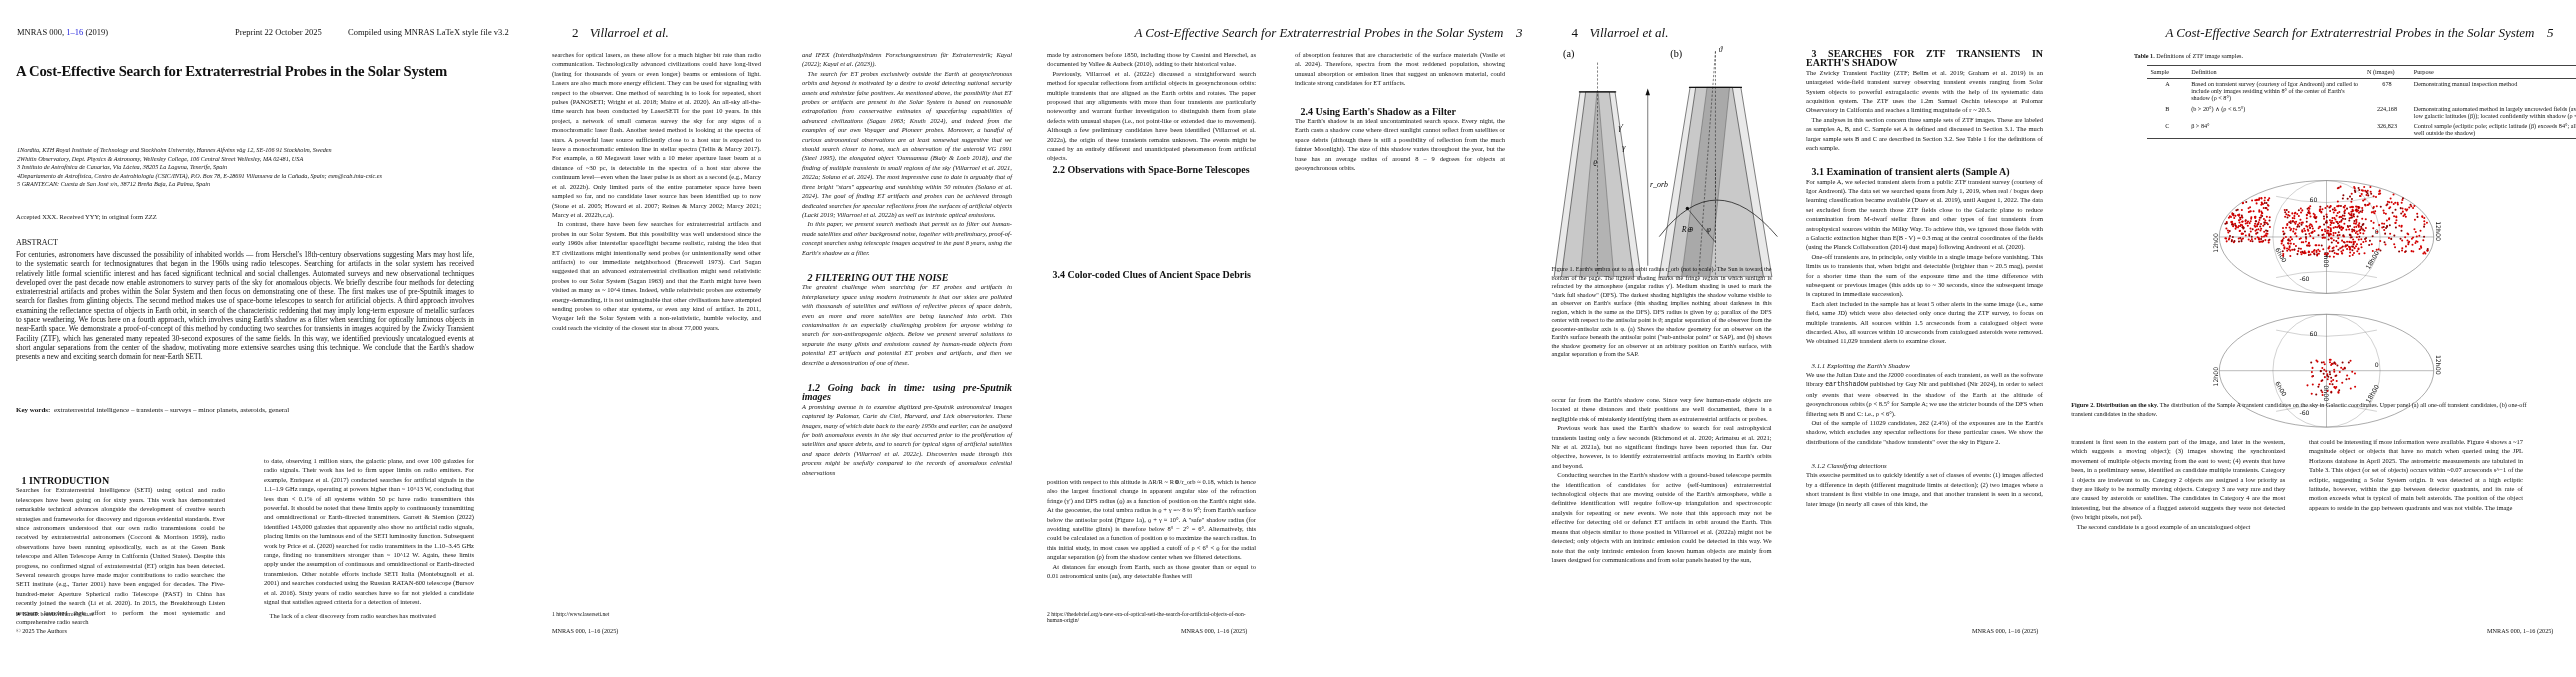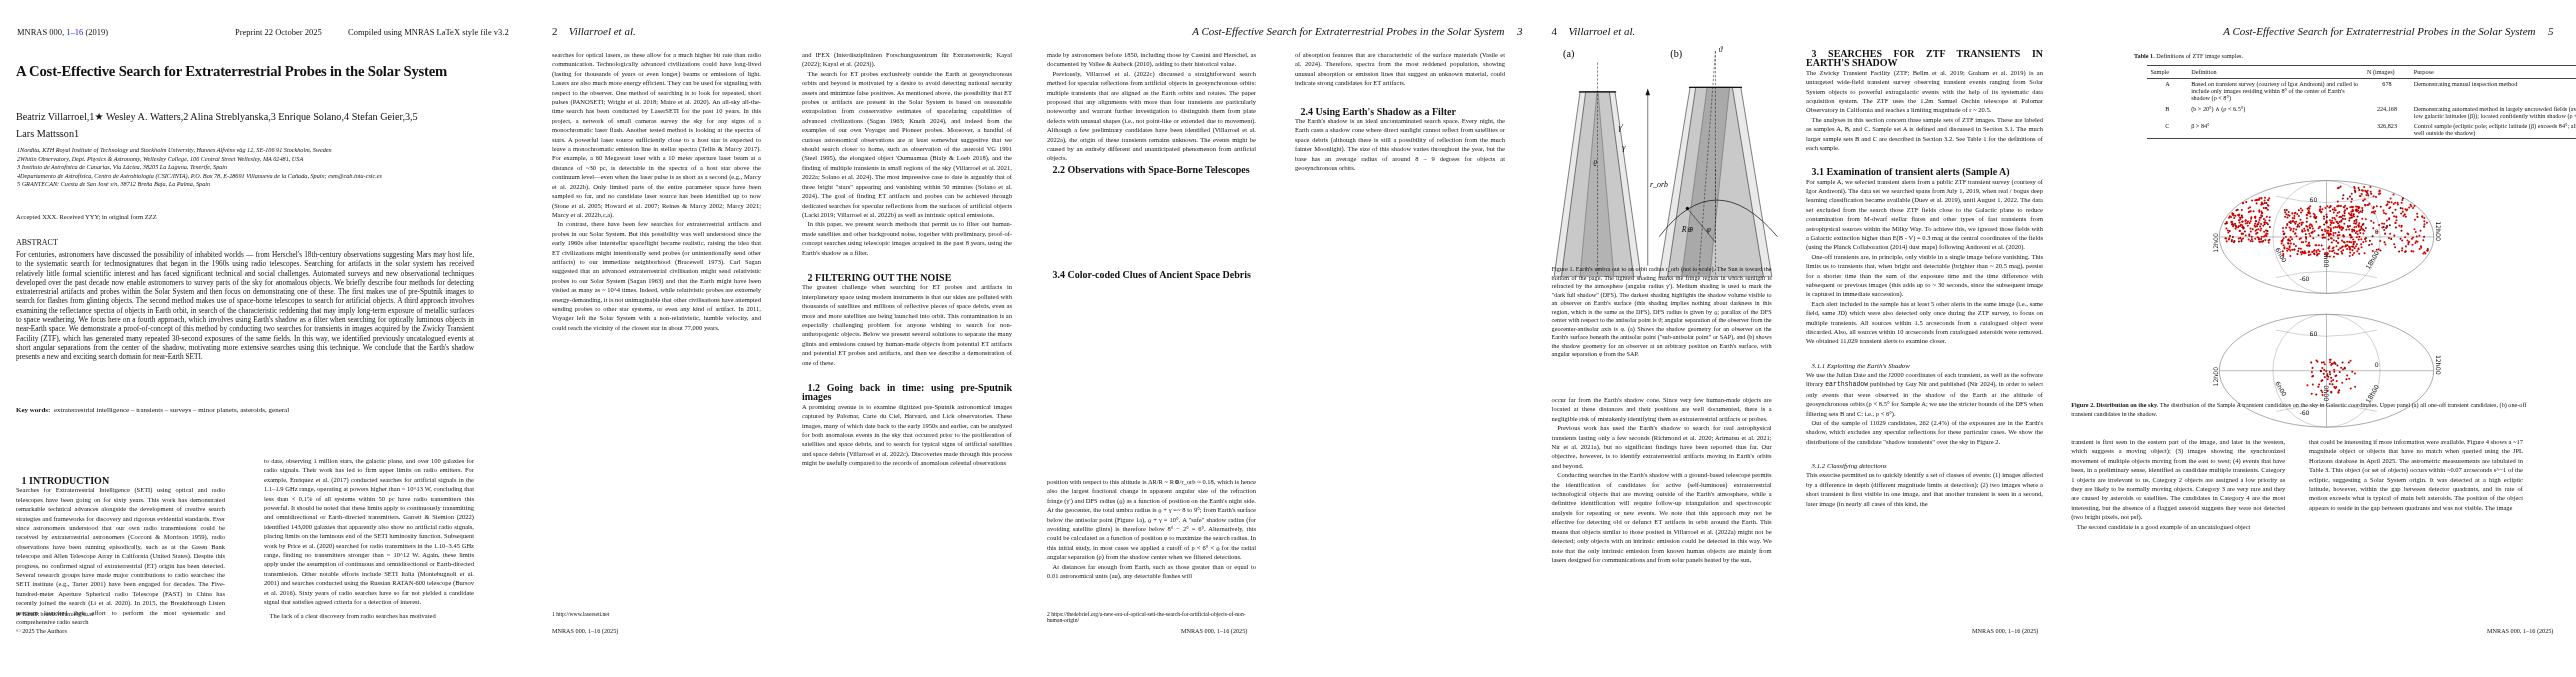--- a/index.html
+++ b/index.html
@@ -1,21 +1,21 @@
 <!DOCTYPE html>
 <html style="font-size:9px"><head>
 <meta charset="utf-8">
 <style>
   html,body{margin:0;padding:0;background:#fff;}
   body{width:2576px;height:677px;position:relative;overflow:hidden;font-family:"Liberation Serif","DejaVu Serif",serif;color:#111;}
   .page{position:absolute;top:0;height:677px;width:515px;background:#fff;}
   .p1{left:0}.p2{left:515px}.p3{left:1030px}.p4{left:1546px}.p5{left:2061px}
   .hdr{position:absolute;top:27px;font-size:8.5px;}
   .hdr-left{left:37px}
-  .runhead{position:absolute;top:25px;font-size:11px;font-style:italic;}
+  .runhead{position:absolute;top:25px;font-size:13px;font-style:italic;margin-left:20px;}
   .pagenum{font-style:normal;margin:0 11.3px 0 0;}
   .col{position:absolute;font-size:6.5px;line-height:9.4px;text-align:justify;}
   .col p{margin:0 0 0 0;text-indent:5.6px;}
   .col p.noind{text-indent:0}
   .cite{color:#1a1adb;}
   h1.title{position:absolute;left:16px;top:63px;margin:0;font-size:14.7px;font-weight:bold;letter-spacing:-0.2px;}
   .authors{position:absolute;left:16px;top:108px;font-size:10.2px;line-height:17px;}
   .affil{position:absolute;left:17px;top:146px;font-size:6.2px;font-style:italic;line-height:8.5px;}
   .accepted{position:absolute;left:16px;top:213px;font-size:6.5px;}
   .abstract-h{position:absolute;left:16px;top:238px;font-size:8px;font-weight:normal;}
@@ -45,24 +45,20 @@
 
 <div class="page p1">
   <div class="hdr hdr-left" style="left:17px">
     <span>MNRAS 000, </span><span class="cite">1–16</span><span> (2019)</span>
   </div>
   <div class="hdr" style="left:235px">Preprint 22 October 2025</div>
   <div class="hdr" style="left:348px">Compiled using MNRAS LaTeX style file v3.2</div>
 
   <h1 class="title">A Cost-Effective Search for Extraterrestrial Probes in the Solar System</h1>
 
-  <div class="authors">
-    <div>Beatriz Villarroel,1★ Wesley A. Watters,2 Alina Streblyanska,3 Enrique Solano,4 Stefan Geier,3,5</div>
-    <div>Lars Mattsson1</div>
-  </div>
 
   <div class="affil">
     <div>1Nordita, KTH Royal Institute of Technology and Stockholm University, Hannes Alfvéns väg 12, SE-106 91 Stockholm, Sweden</div>
     <div>2Whitin Observatory, Dept. Physics &amp; Astronomy, Wellesley College, 106 Central Street Wellesley, MA 02481, USA</div>
     <div>3 Instituto de Astrofísica de Canarias, Vía Láctea, 38205 La Laguna, Tenerife, Spain</div>
     <div>4Departamento de Astrofísica, Centro de Astrobiología (CSIC/INTA), P.O. Box 78, E-28691 Villanueva de la Cañada, Spain; esm@cab.inta-csic.es</div>
     <div>5 GRANTECAN: Cuesta de San José s/n, 38712 Breña Baja, La Palma, Spain</div>
   </div>
 
   <div class="accepted">Accepted XXX. Received YYY; in original form ZZZ</div>
@@ -88,21 +84,21 @@
 </div>
 
 <div class="page p2">
   <div class="runhead" style="left:37px">
     <span class="pagenum">2</span><span>Villarroel et al.</span>
   </div>
   <div class="col" style="left:37px;top:50px;width:209px;">
     <p class="noind">searches for optical lasers, as these allow for a much higher bit rate than radio communication. Technologically advanced civilizations could have long-lived (lasting for thousands of years or even longer) beams or emissions of light. Lasers are also much more energy efficient. They can be used for signaling with respect to the observer. One method of searching is to look for repeated, short pulses (PANOSETI; Wright et al. 2018; Maire et al. 2020). An all-sky all-the-time search has been conducted by LaserSETI for the past 10 years. In this project, a network of small cameras survey the sky for any signs of a monochromatic laser flash. Another tested method is looking at the spectra of stars. A powerful laser source sufficiently close to a host star is expected to leave a monochromatic emission line in stellar spectra (Tellis &amp; Marcy 2017). For example, a 60 Megawatt laser with a 10 meter aperture laser beam at a distance of ~30 pc, is detectable in the spectra of a host star above the continuum level—even when the laser pulse is as short as a second (e.g., Marcy et al. 2022b). Only limited parts of the entire parameter space have been sampled so far, and no candidate laser source has been identified up to now (Stone et al. 2005; Howard et al. 2007; Reines &amp; Marcy 2002; Marcy 2021; Marcy et al. 2022b,c,a).</p>
     <p>In contrast, there have been few searches for extraterrestrial artifacts and probes in our Solar System. But this possibility was well understood since the early 1960s after interstellar spaceflight became realistic, raising the idea that ET civilizations might intentionally send probes (or unintentionally send other artifacts) to our immediate neighborhood (Bracewell 1973). Carl Sagan suggested that an advanced extraterrestrial civilisation might send relativistic probes to our Solar System (Sagan 1963) and that the Earth might have been visited as many as ~ 10^4 times. Indeed, while relativistic probes are extremely energy-demanding, it is not unimaginable that other civilisations have attempted sending probes to other star systems, or even any kind of artifact. In 2011, Voyager left the Solar System with a non-relativistic, humble velocity, and could reach the vicinity of the closest star in about 77,000 years.</p>
   </div>
-  <div class="col" style="left:287px;top:50px;width:210px;">
+  <div class="col" style="left:287px;top:50px;width:210px;font-style:italic;">
     <p class="noind">and IFEX (Interdisziplinären Forschungszentrum für Extraterrestrik; Kayal (2022); Kayal et al. (2023)).</p>
     <p>The search for ET probes exclusively outside the Earth at geosynchronous orbits and beyond is motivated by a desire to avoid detecting national security assets and minimize false positives. As mentioned above, the possibility that ET probes or artifacts are present in the Solar System is based on reasonable extrapolation from conservative estimates of spacefaring capabilities of advanced civilizations (Sagan 1963; Knuth 2024), and indeed from the examples of our own Voyager and Pioneer probes. Moreover, a handful of curious astronomical observations are at least somewhat suggestive that we should search closer to home, such as observation of the asteroid VG 1991 (Steel 1995), the elongated object 'Oumuamua (Bialy &amp; Loeb 2018), and the finding of multiple transients in small regions of the sky (Villarroel et al. 2021, 2022a; Solano et al. 2024). The most impressive case to date is arguably that of three bright "stars" appearing and vanishing within 50 minutes (Solano et al. 2024). The goal of finding ET artifacts and probes can be achieved through dedicated searches for specular reflections from the surfaces of artificial objects (Lacki 2019; Villarroel et al. 2022b) as well as intrinsic optical emissions.</p>
     <p>In this paper, we present search methods that permit us to filter out human-made satellites and other background noise, together with preliminary, proof-of-concept searches using telescopic images acquired in the past 8 years, using the Earth's shadow as a filter.</p>
     <p class="sec-h" style="margin-top:16px">2 FILTERING OUT THE NOISE</p>
     <p class="noind">The greatest challenge when searching for ET probes and artifacts in interplanetary space using modern instruments is that our skies are polluted with thousands of satellites and millions of reflective pieces of space debris, even as more and more satellites are being launched into orbit. This contamination is an especially challenging problem for anyone wishing to search for non-anthropogenic objects. Below we present several solutions to separate the many glints and emissions caused by human-made objects from potential ET artifacts and potential ET probes and artifacts, and then we describe a demonstration of one of these.</p>
     <p class="subsec-h" style="margin-top:16px">1.2 Going back in time: using pre-Sputnik images</p>
     <p class="noind">A promising avenue is to examine digitized pre-Sputnik astronomical images captured by Palomar, Carte du Ciel, Harvard, and Lick observatories. These images, many of which date back to the early 1950s and earlier, can be analyzed for both anomalous events in the sky that occurred prior to the proliferation of satellites and space debris, and to search for typical signs of artificial satellites and space debris (Villarroel et al. 2022c). Discoveries made through this process might be usefully compared to the records of anomalous celestial observations</p>
   </div>
   <div class="footnote" style="left:37px;top:611px">1 http://www.laserseti.net</div>
   <div class="footer" style="left:37px">MNRAS 000, 1–16 (2025)</div>

